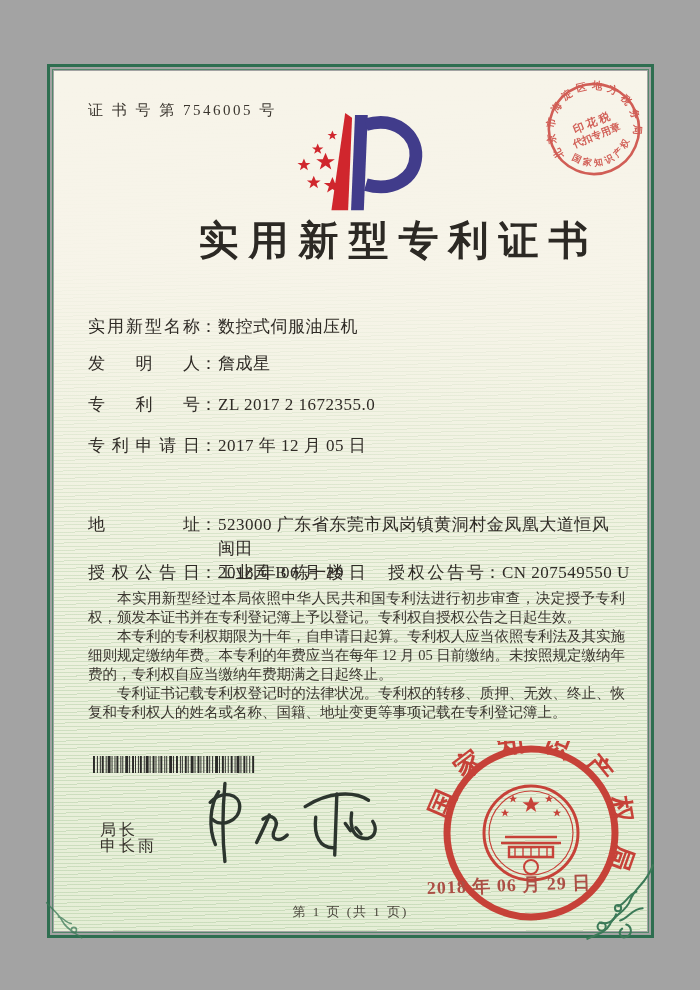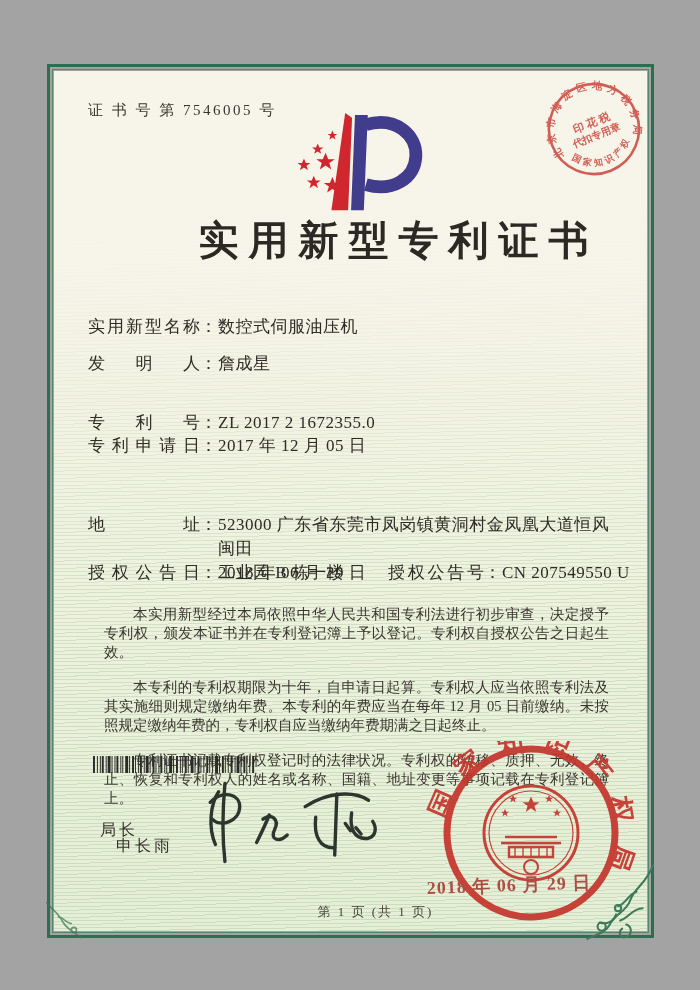--- a/index.html
+++ b/index.html
@@ -36,29 +36,29 @@
   .frow{position:absolute;left:38px;font-size:17px;line-height:24px;white-space:nowrap;}
   .flabel{display:inline-block;width:112px;text-align:justify;text-align-last:justify;vertical-align:top;}
   .fcolon{display:inline-block;width:18px;vertical-align:top;}
   .fvalue{display:inline-block;vertical-align:top;letter-spacing:.5px;white-space:normal;}
   .fvalue .vline{display:block;}
   .fgroup2{position:absolute;left:300px;top:0;white-space:nowrap;}
   .fgroup2 .flabel{width:96px;}
   
   .paras{position:absolute;left:38px;top:522px;width:537px;}
   .paras p{
-    margin:16px;text-indent:2em;text-align:justify;word-break:break-all;
+    margin:0;text-indent:2em;text-align:justify;word-break:break-all;
     font-size:14.5px;line-height:19px;color:#3a362f;
   }
   .barcode{position:absolute;left:43px;top:689px;width:166px;height:17px;}
   .sig-title{position:absolute;left:50px;top:737px;font-size:16px;letter-spacing:3px;color:#35312a;margin-top:16px;}
-  .sig-name{position:absolute;left:50px;top:769px;font-size:16px;letter-spacing:3px;color:#35312a;margin-left:16px;}
+  .sig-name{position:absolute;left:50px;top:769px;font-size:16px;letter-spacing:3px;color:#35312a;}
   .sig-hand{position:absolute;left:135px;top:710px;width:215px;height:95px;}
   .seal{position:absolute;left:371px;top:674px;width:222px;height:190px;opacity:.92;}
-  .footer{position:absolute;left:0;top:836px;width:100%;text-align:center;font-size:13px;letter-spacing:2px;color:#4a463c;padding-left:25px;}
+  .footer{position:absolute;left:0;top:836px;width:100%;text-align:center;font-size:13px;letter-spacing:2px;color:#4a463c;}
   .flourish-br{position:absolute;right:-6px;bottom:-8px;width:82px;height:82px;}
   .flourish-bl{position:absolute;left:-6px;bottom:-8px;width:52px;height:52px;transform:scaleX(-1);opacity:.75;}
 </style>
 </head>
 <body>
 
 <div class="page">
   <div class="cert">
     <div class="cert-bg"></div>
 
@@ -98,21 +98,21 @@
     </svg>
 
     <div class="title">实用新型专利证书</div>
 
     <div class="frow" style="top:248px">
       <span class="flabel">实用新型名称</span><span class="fcolon">：</span><span class="fvalue">数控式伺服油压机</span>
     </div>
     <div class="frow" style="top:285px">
       <span class="flabel">发明人</span><span class="fcolon">：</span><span class="fvalue">詹成星</span>
     </div>
-    <div class="frow" style="top:344px">
+    <div class="frow" style="top:326px">
       <span class="flabel">专利号</span><span class="fcolon">：</span><span class="fvalue">ZL 2017 2 1672355.0</span>
     </div>
     <div class="frow" style="top:367px">
       <span class="flabel">专利申请日</span><span class="fcolon">：</span><span class="fvalue">2017 年 12 月 05 日</span>
     </div>
     <div class="frow" style="top:446px">
       <span class="flabel">地址</span><span class="fcolon">：</span><span class="fvalue" style="width:404px"><span class="vline">523000 广东省东莞市凤岗镇黄洞村金凤凰大道恒风闽田</span><span class="vline">工业园 B 栋一楼</span></span>
     </div>
     <div class="frow" style="top:494px">
       <span class="flabel">授权公告日</span><span class="fcolon">：</span><span class="fvalue">2018 年 06 月 29 日</span>

